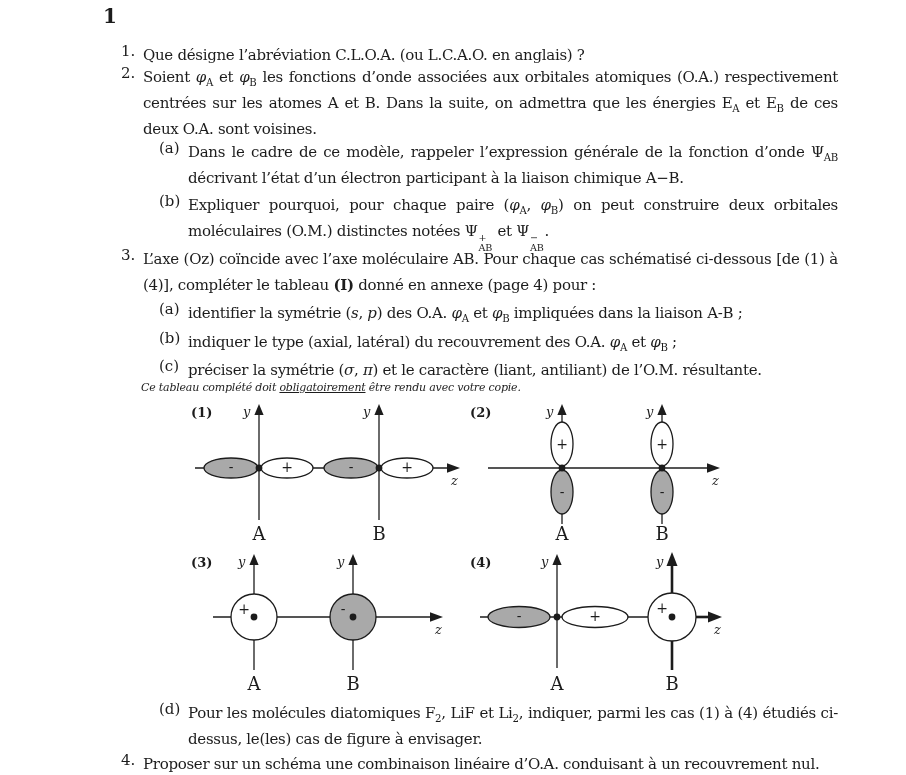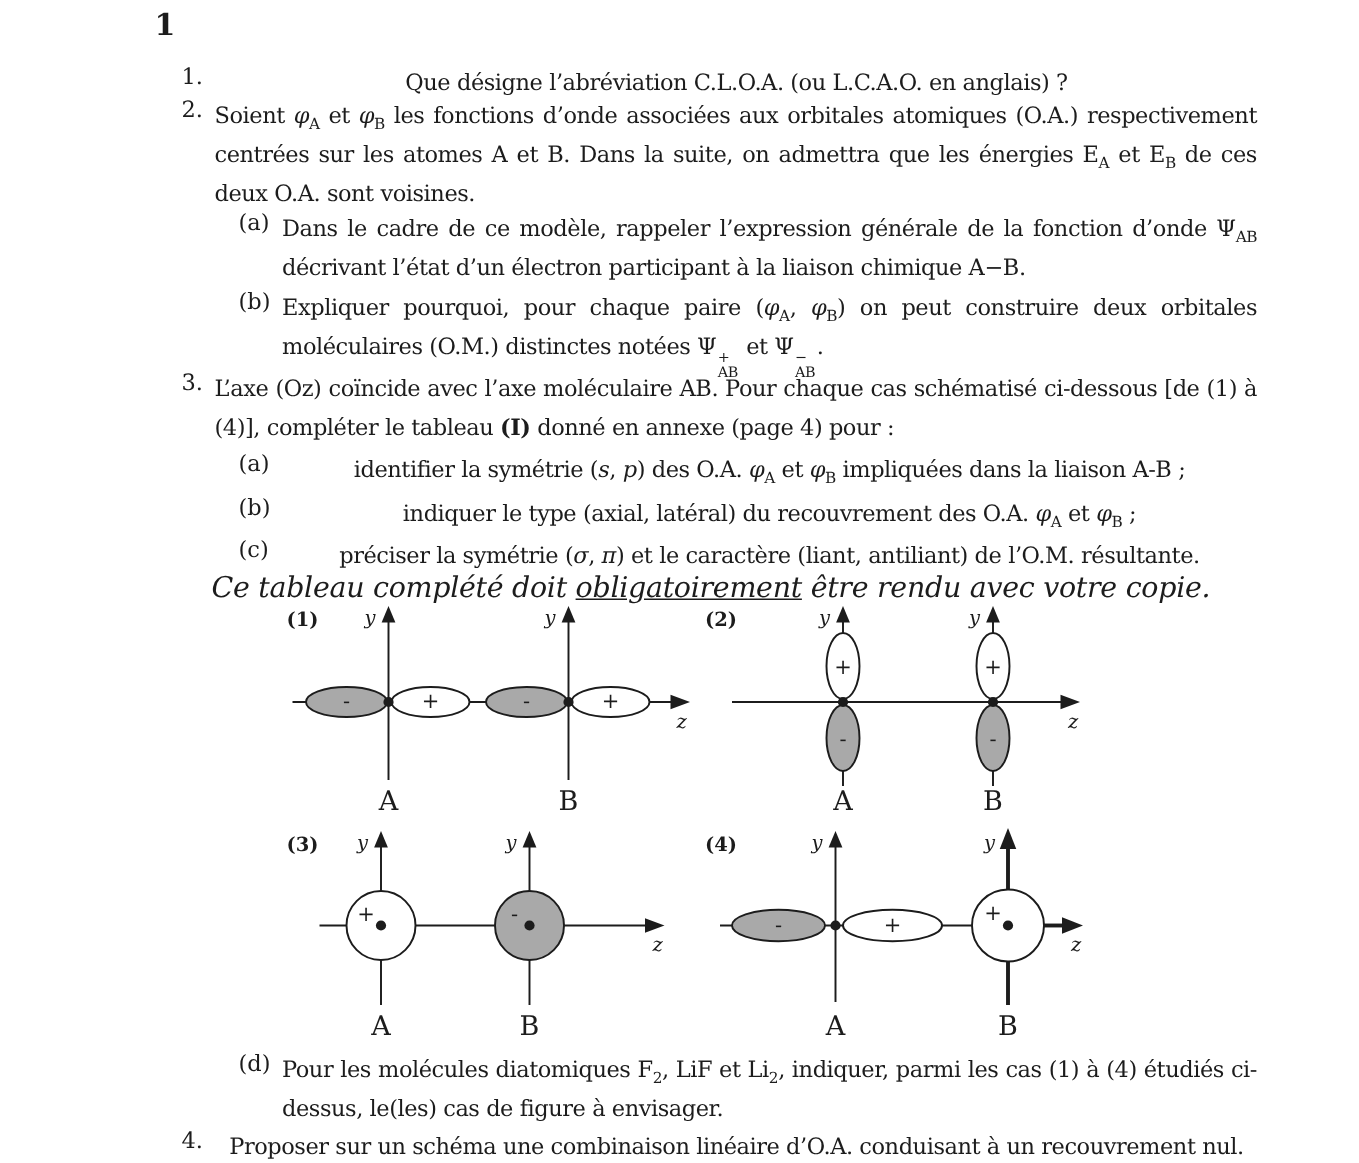--- a/index.html
+++ b/index.html
@@ -11,22 +11,22 @@
   .abs{position:absolute;}
   .heading{left:103px;top:4px;width:700px;font-size:20px;font-weight:bold;display:flex;}
   .heading .hnum{width:42px;}
   .q{position:absolute;}
   .qlabel{position:absolute;left:0;top:0;}
   .qtext{text-align:justify;letter-spacing:-0.3px;line-height:26px;}
   .lvl1{left:121px;width:718px;font-size:15px;}
   .lvl1 .qtext{margin-left:22px;}
   .lvl2{left:159px;width:680px;font-size:15px;}
   .lvl2 .qtext{margin-left:29px;width:650px;}
-  .oneline .qtext{text-align:center;}
-  .note{left:141px;top:381px;width:700px;font-size:19px;font-style:italic;letter-spacing:-0.2px;}
+  .oneline .qtext{text-align:left;}
+  .note{left:141px;top:381px;width:700px;font-size:11px;font-style:italic;letter-spacing:-0.2px;}
   sub{font-size:68%;line-height:0;}
   .it{font-style:italic;}
   .bf{font-weight:bold;}
   .u{text-decoration:underline;}
   .stack{display:inline-flex;flex-direction:column;vertical-align:-0.5em;font-size:64%;line-height:1.05;margin:0 1px;text-align:left;}
   .stack span{display:block;}
   svg.fig{position:absolute;overflow:visible;}
   .ax{stroke:#1c1c1c;stroke-width:1.3;}
   .ax-thick{stroke:#1c1c1c;stroke-width:2.6;}
   .axf{fill:#1c1c1c;}

